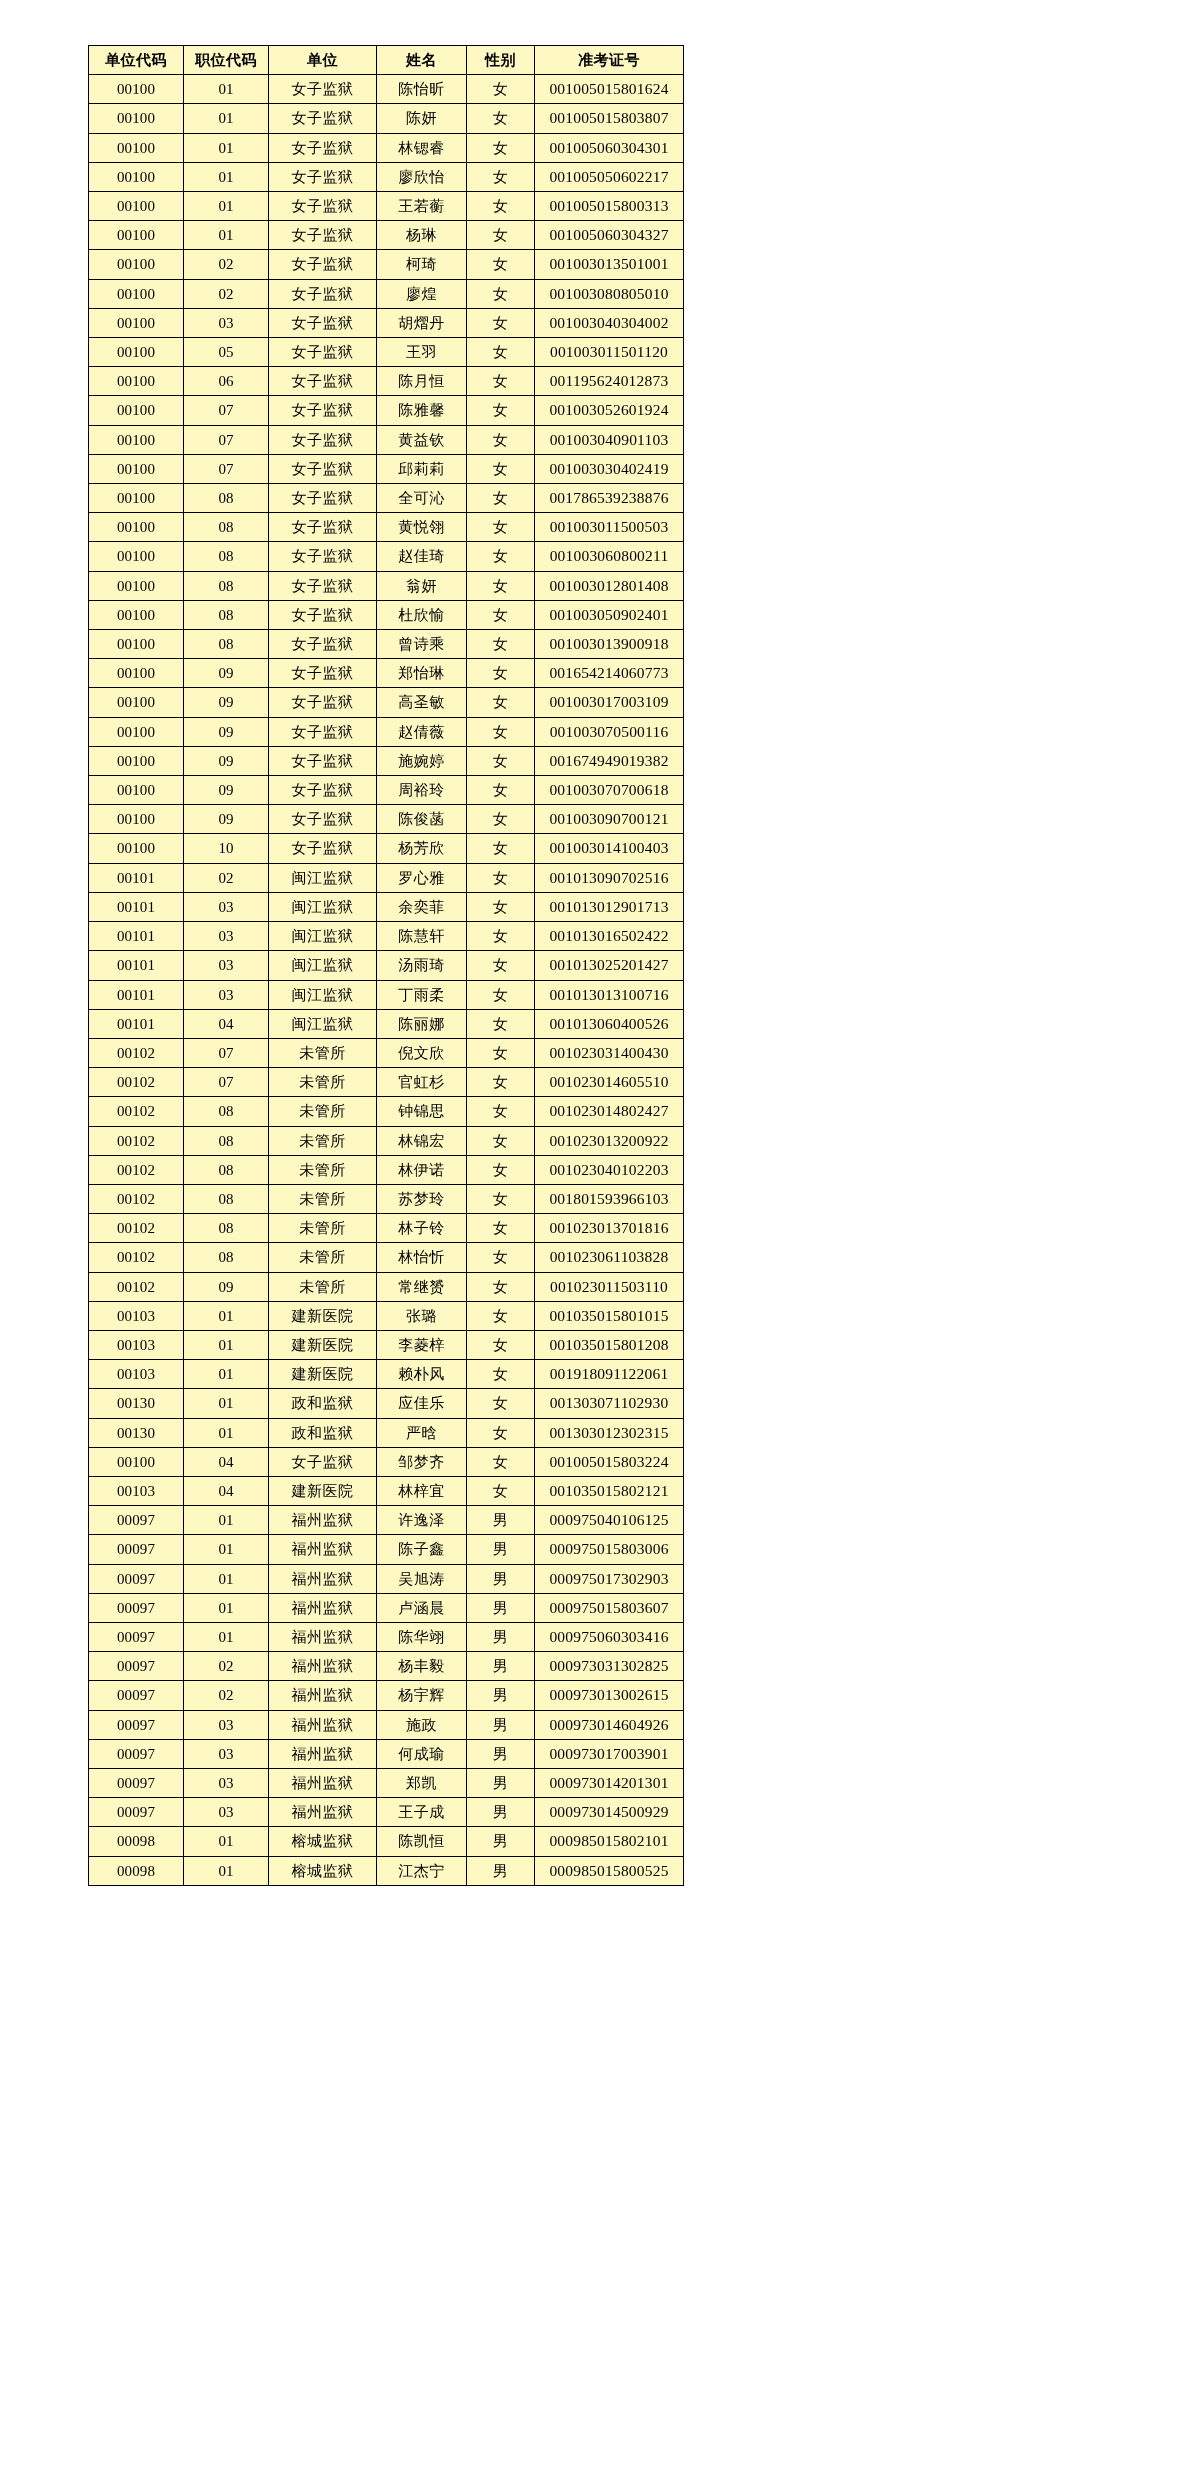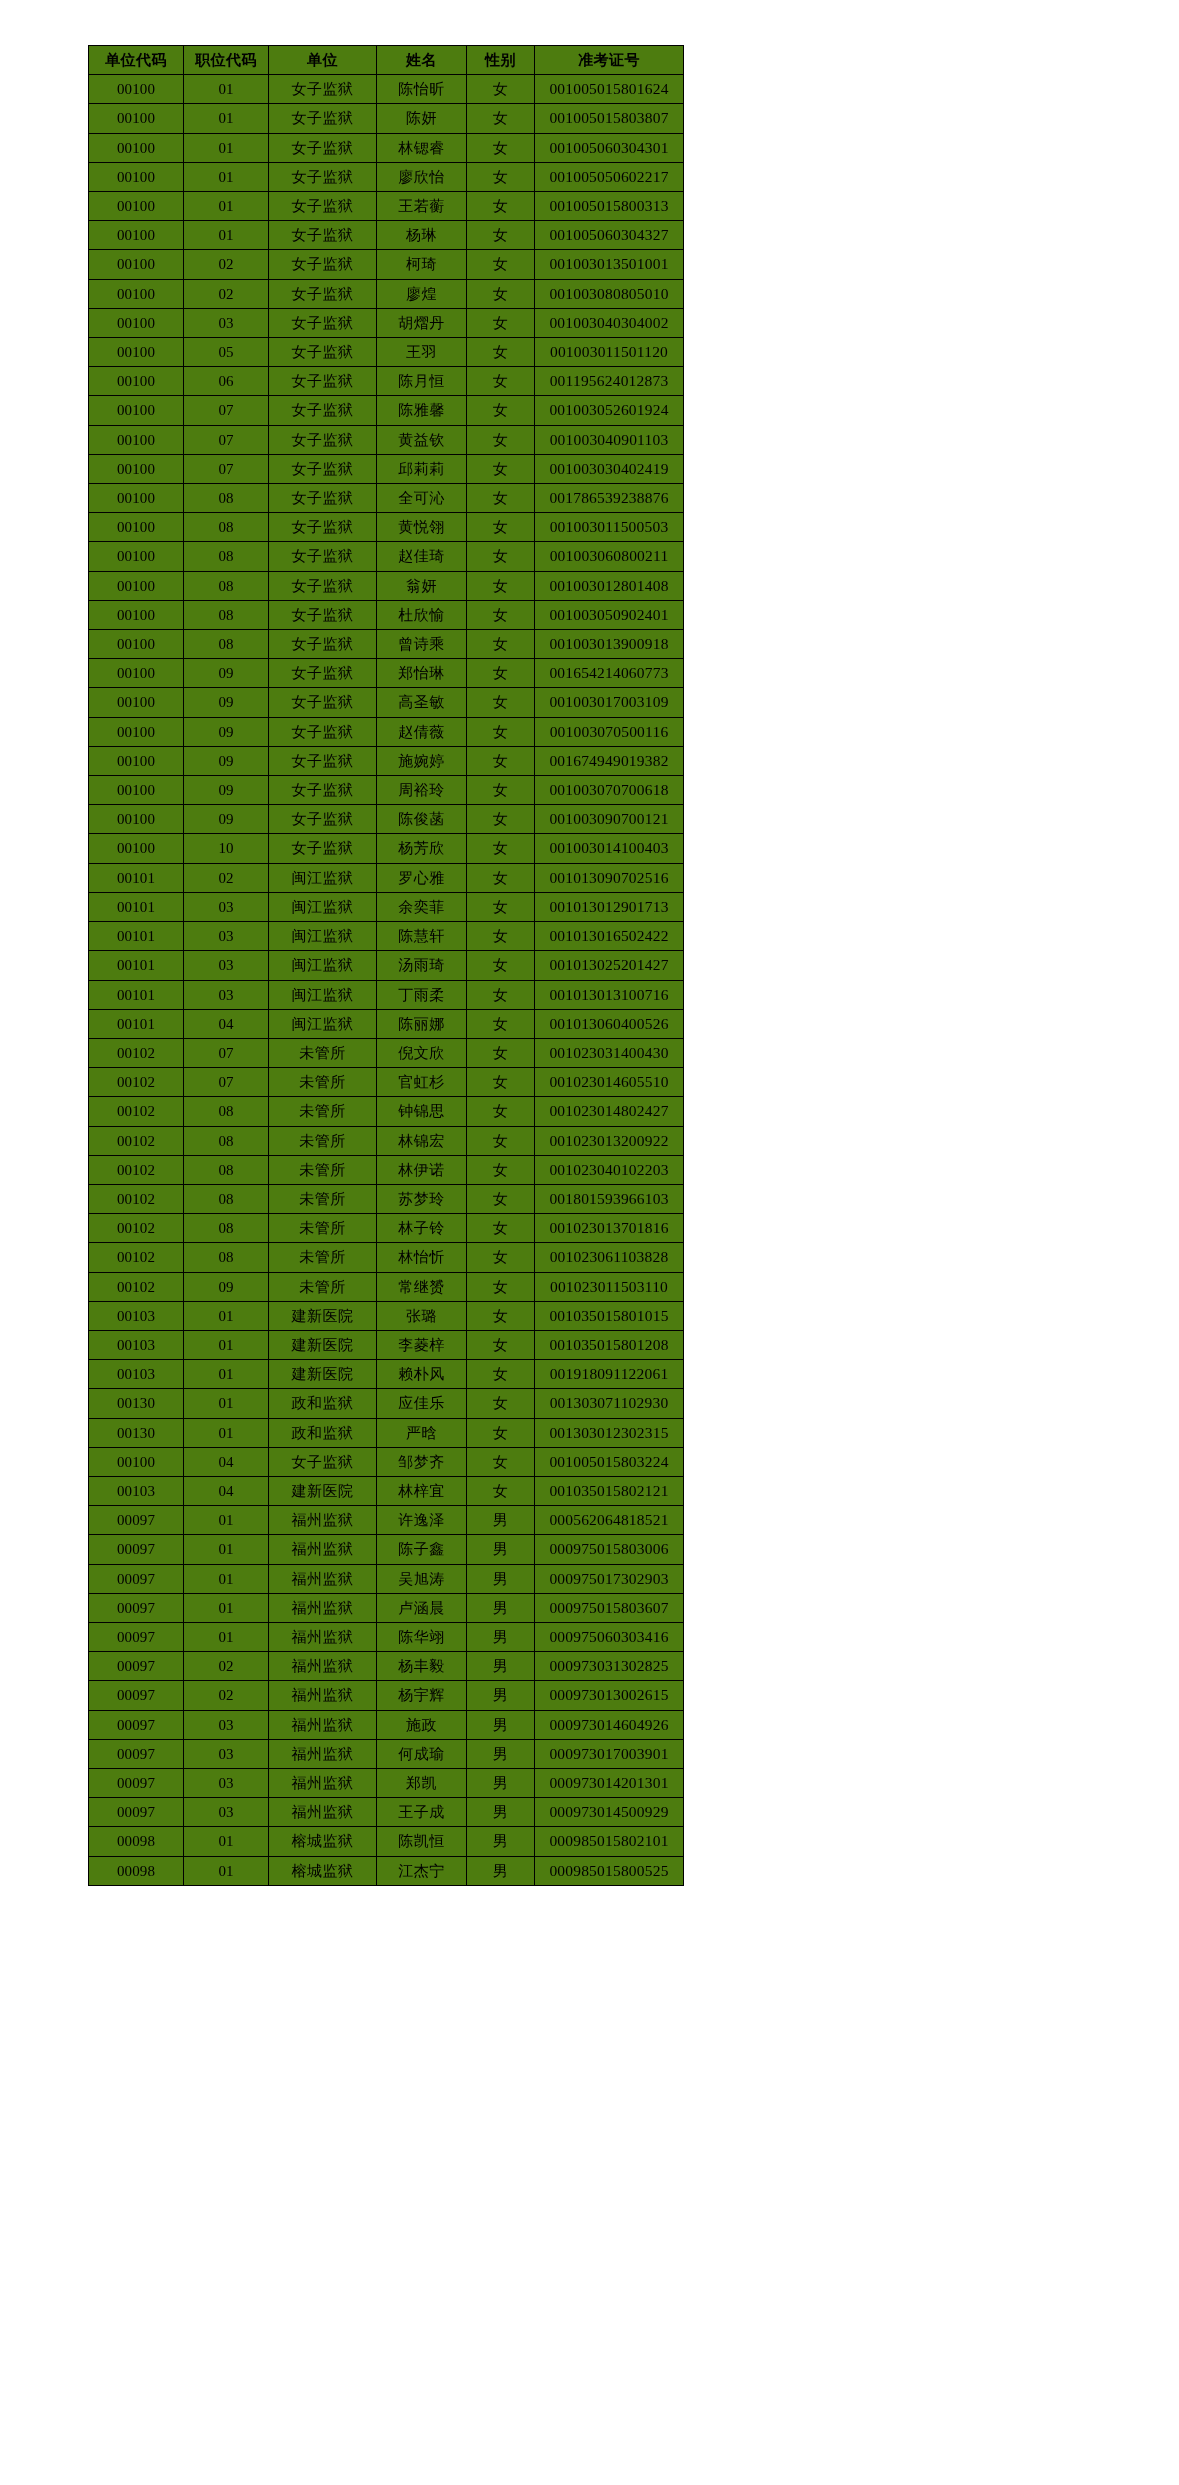--- a/index.html
+++ b/index.html
@@ -25,21 +25,21 @@
   #table-wrap {
     position: absolute;
     left: 88px;
     top: 45px;
     width: 595px;
   }
   table.roster {
     border-collapse: collapse;
     table-layout: fixed;
     width: 595px;
-    background: #4d7c0f;
+    background: #fef9c3;
   }
   table.roster col.c-unit-code { width: 95px; }
   table.roster col.c-post-code { width: 85px; }
   table.roster col.c-unit      { width: 108px; }
   table.roster col.c-name      { width: 90px; }
   table.roster col.c-gender    { width: 68px; }
   table.roster col.c-ticket    { width: 149px; }
 
   table.roster th,
   table.roster td {
@@ -495,21 +495,21 @@
             <td class="cjk">林梓宜</td>
             <td class="cjk">女</td>
             <td class="ticket">001035015802121</td>
           </tr>
           <tr>
             <td class="num">00097</td>
             <td class="num">01</td>
             <td class="cjk">福州监狱</td>
             <td class="cjk">许逸泽</td>
             <td class="cjk">男</td>
-            <td class="ticket">000562064818521</td>
+            <td class="ticket">000975040106125</td>
           </tr>
           <tr>
             <td class="num">00097</td>
             <td class="num">01</td>
             <td class="cjk">福州监狱</td>
             <td class="cjk">陈子鑫</td>
             <td class="cjk">男</td>
             <td class="ticket">000975015803006</td>
           </tr>
           <tr>

